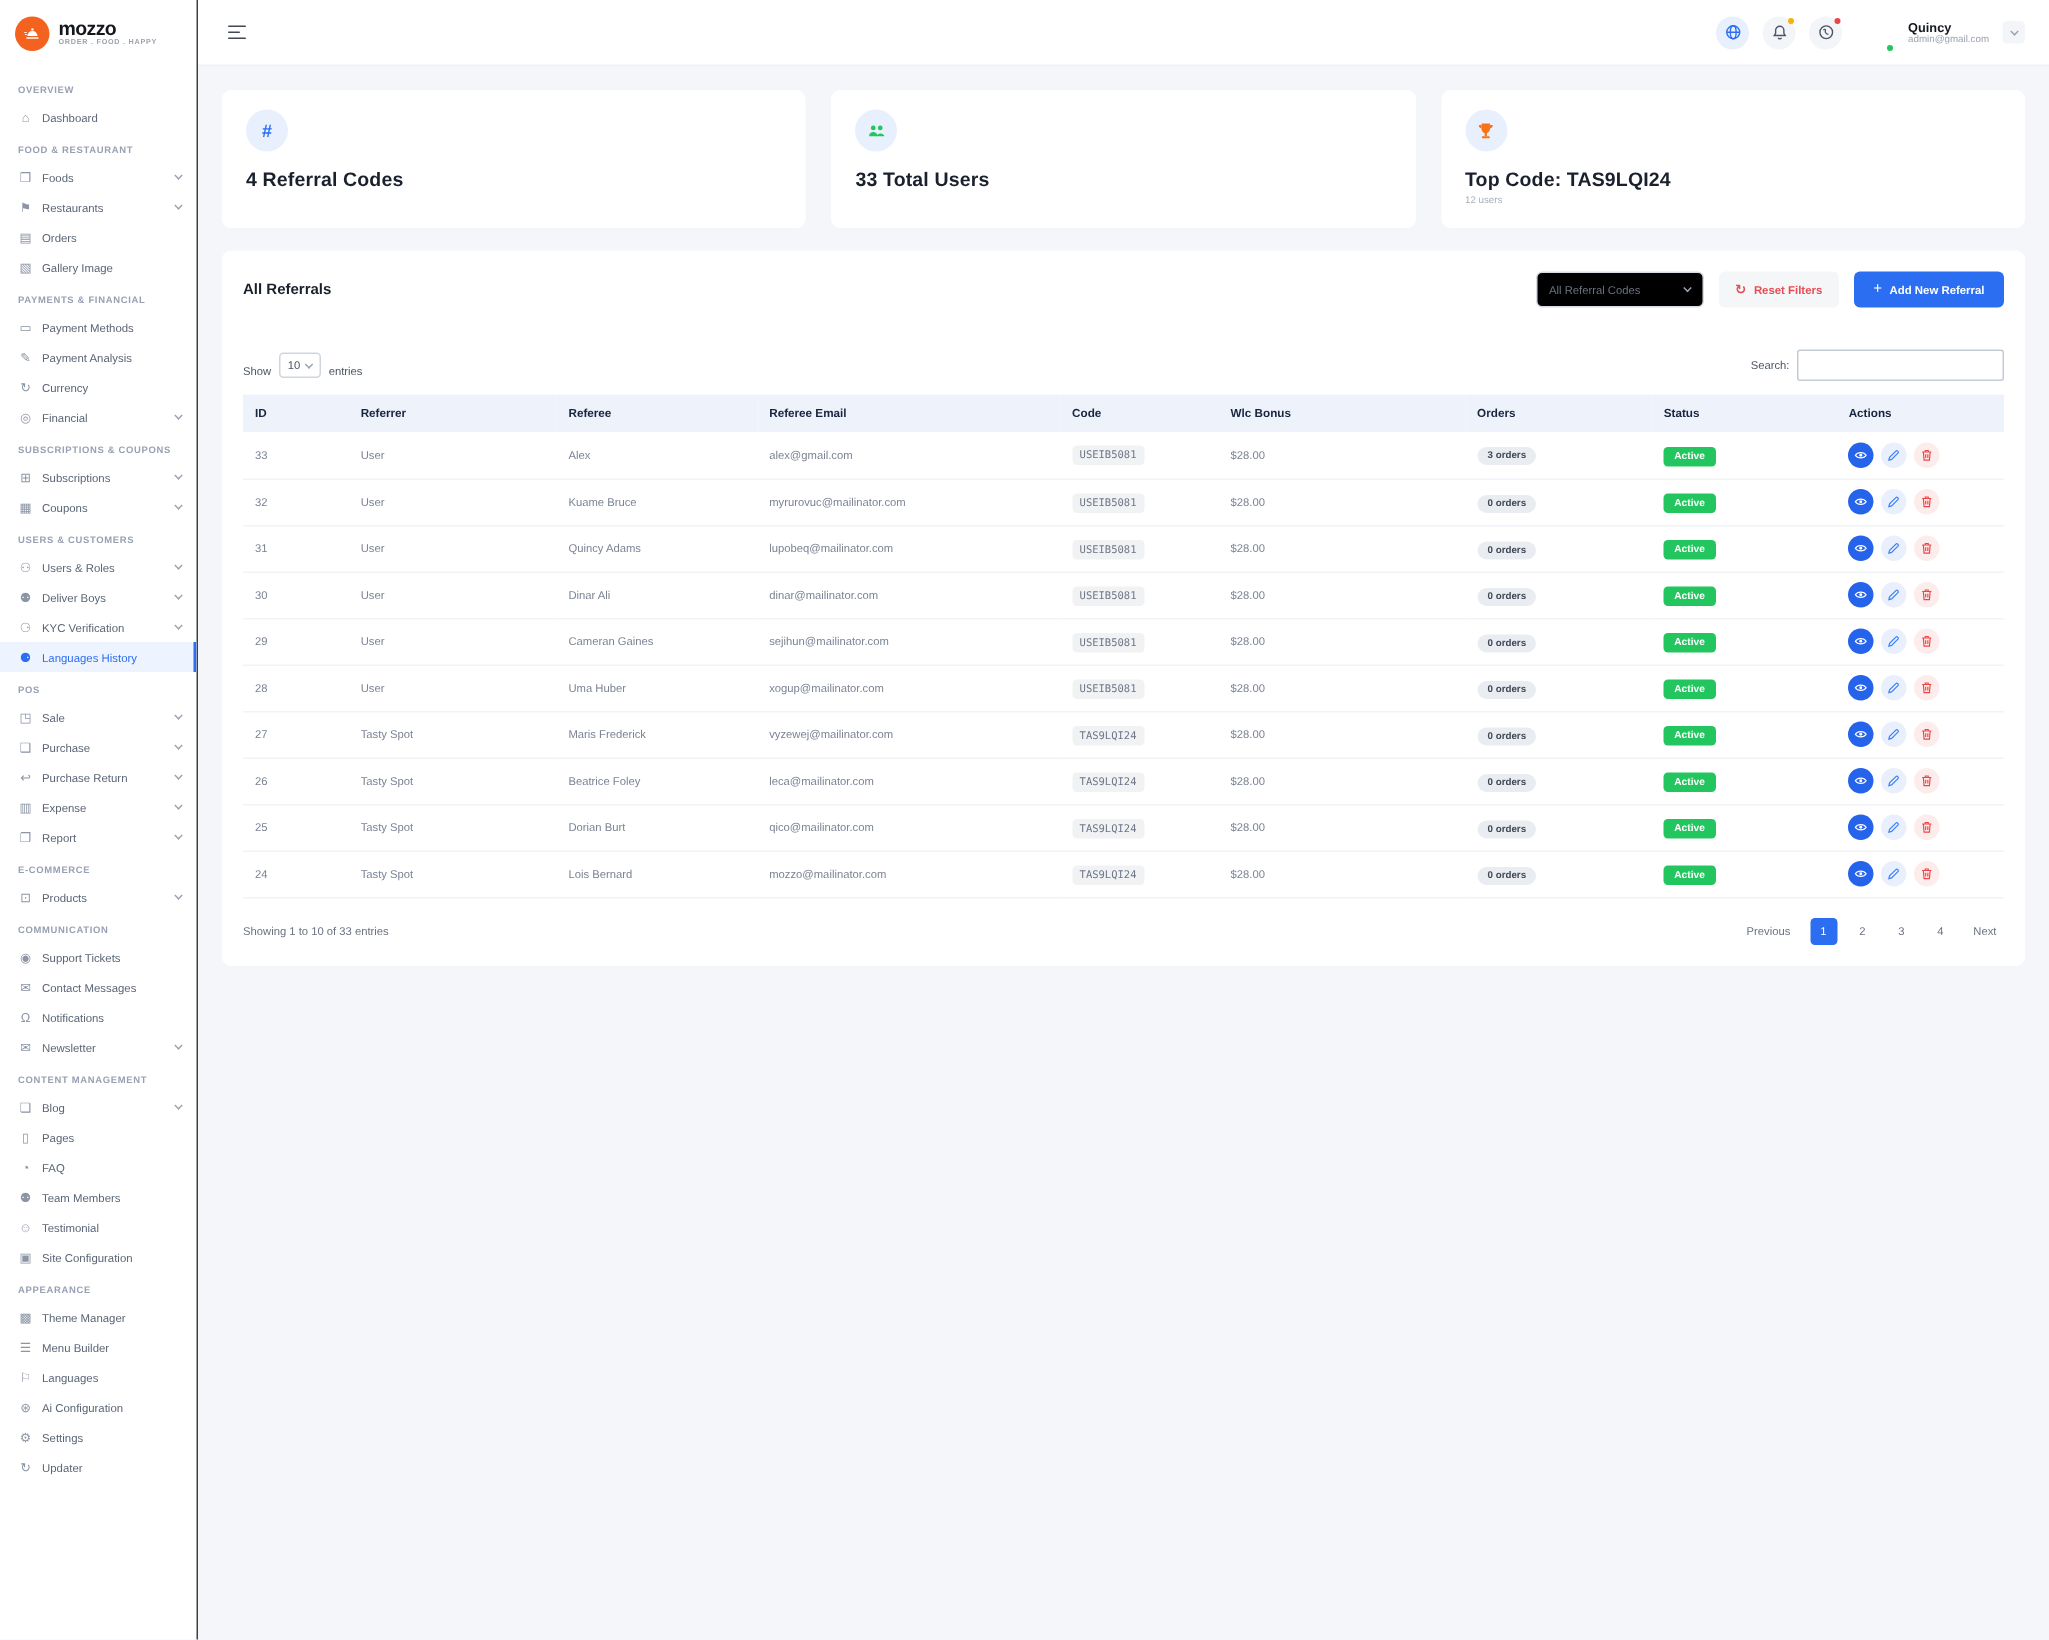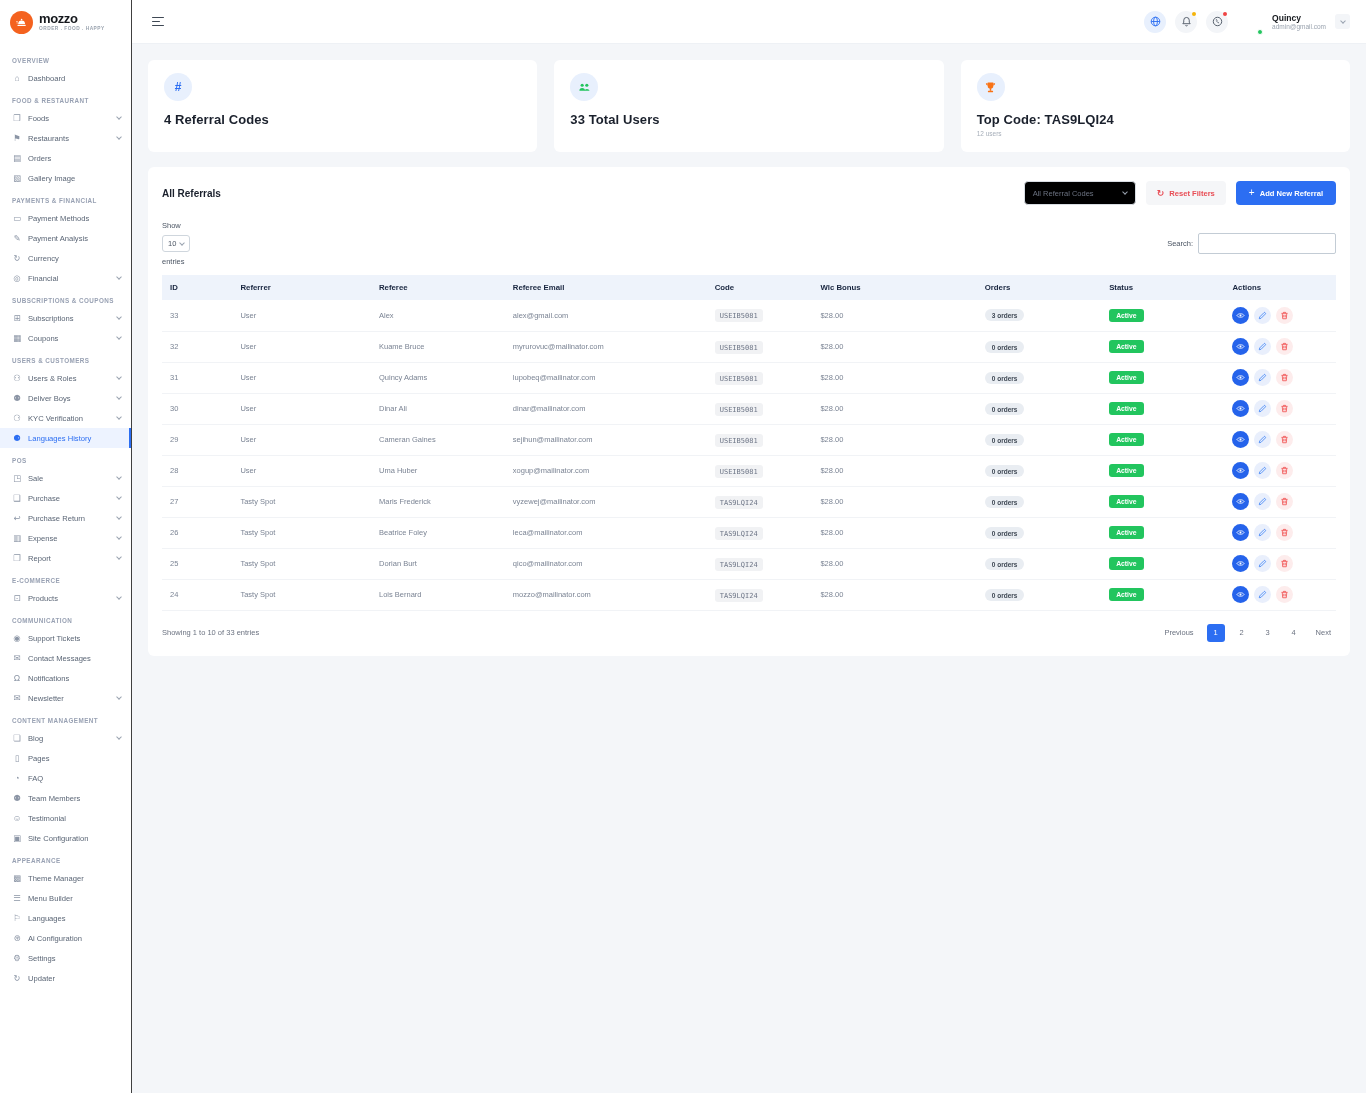--- a/index.html
+++ b/index.html
@@ -49,32 +49,32 @@
   .content { position:absolute; left:132px; top:44px; right:0; bottom:0; padding:16px; overflow:hidden; }
   .cards-row { display:flex; gap:17px; margin-bottom:15px; }
   .stat-card { flex:1; background:#fff; border-radius:6px; padding:13px 16px 15px; min-height:92px; }
   .stat-icon { width:28px; height:28px; border-radius:50%; background:#e8f0fd; display:flex; align-items:center; justify-content:center; margin-bottom:11px; }
   .hash-glyph { color:#2c6ef2; font-weight:700; font-size:12px; }
   .stat-title { font-size:13px; font-weight:600; color:#1a202c; letter-spacing:.1px; }
   .stat-sub { font-size:6.5px; color:#a6aeb9; margin-top:3px; }
 
   
   .table-card { background:#fff; border-radius:6px; padding:14px; }
-  .tc-head { display:flex; align-items:center; justify-content:space-between; margin-bottom:16px; }
+  .tc-head { display:flex; align-items:center; justify-content:space-between; margin-bottom:28px; }
   .tc-title { font-size:10px; font-weight:700; color:#1a202c; }
   .tc-controls { display:flex; align-items:center; gap:10px; }
   .select-box { width:112px; height:24px; border:1px solid #d8dde3; border-radius:4px; display:flex; align-items:center; justify-content:space-between; padding:0 8px; font-size:7.5px; color:#6b7280; background:#000000; cursor:pointer; }
   .btn { height:24px; display:flex; align-items:center; gap:5px; border:none; border-radius:4px; font-size:7.6px; font-weight:600; cursor:pointer; font-family:inherit; }
   .btn-reset { background:#f5f6f8; color:#e84d55; padding:0 11px; }
   .btn-reset .ric { font-size:9px; line-height:1; }
   .btn-add { background:#2c6ef2; color:#fff; padding:0 13px; }
   .btn-add .plus { font-size:10px; font-weight:400; line-height:1; }
 
   .tc-sub { display:flex; align-items:center; justify-content:space-between; margin-bottom:9px; font-size:7.5px; color:#4b5563; }
-  .show-wrap { display:flex; align-items:flex-start; gap:5px;flex-direction:column; }
+  .show-wrap { display:flex; align-items:flex-end; gap:5px; }
   .mini-select { border:1px solid #cfd6dd; border-radius:3px; padding:3px 5px; display:inline-flex; align-items:center; gap:4px; color:#4b5563; cursor:pointer; background:#fff; }
   .search-wrap { display:flex; align-items:center; gap:5px; }
   .search-input { width:138px; height:21px; border:1px solid #c3ccd5; border-radius:2px; background:#fff; font-size:7.5px; padding:0 5px; font-family:inherit; }
 
   table.referrals { width:100%; border-collapse:collapse; table-layout:fixed; }
   table.referrals th { background:#eef3fb; color:#18253f; font-weight:700; font-size:7.8px; text-align:left; padding:8px; }
   table.referrals td { padding:0 8px; height:31px; border-bottom:1px solid #f1f3f6; font-size:7.5px; color:#7b8494; }
   td.c-id { color:#4b5563; }
   .code-badge { font-family:"DejaVu Sans Mono",monospace; font-size:7px; background:#f1f2f4; color:#6e7687; padding:2.5px 5px; border-radius:3px; }
   .orders-badge { background:#e9edf2; color:#3f4854; font-weight:700; font-size:6.5px; padding:2.5px 7px; border-radius:8px; white-space:nowrap; }

